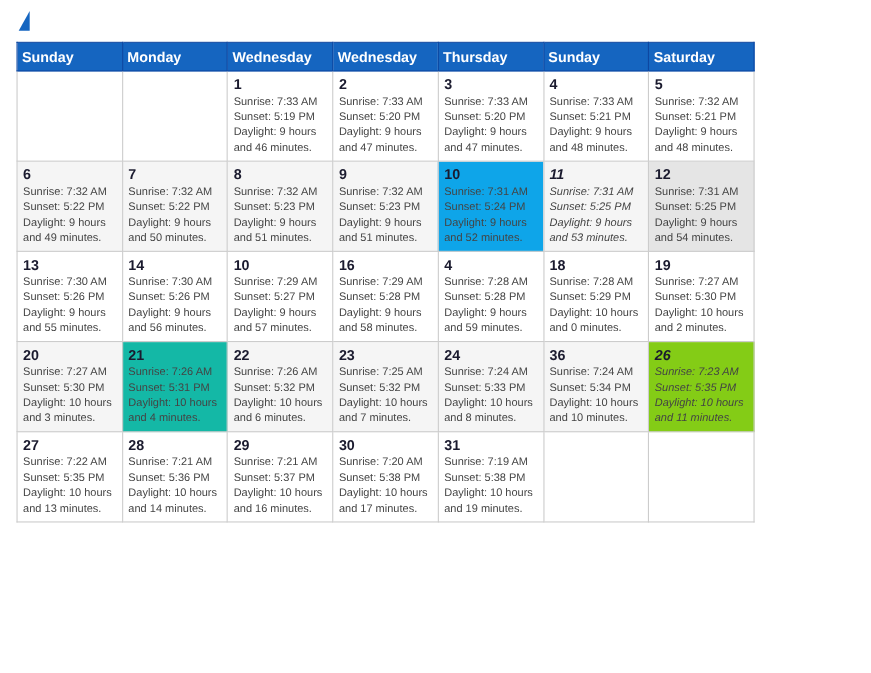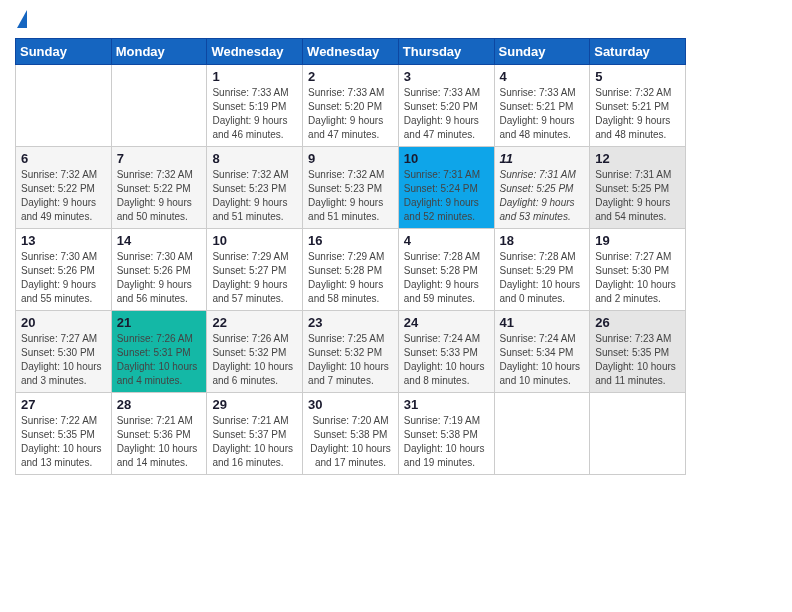--- a/index.html
+++ b/index.html
@@ -284,26 +284,26 @@
 Sunset: 5:32 PM
 Daylight: 10 hours and 7 minutes.</div>
           </td>
           <td style="background-color: rgb(245, 245, 245);">
             <span class="day-number">24</span>
             <div class="day-detail" style="white-space: pre-line;">Sunrise: 7:24 AM
 Sunset: 5:33 PM
 Daylight: 10 hours and 8 minutes.</div>
           </td>
           <td style="background-color: rgb(245, 245, 245);">
-            <span class="day-number">41</span>
+            <span class="day-number">36</span>
             <div class="day-detail" style="white-space: pre-line;">Sunrise: 7:24 AM
 Sunset: 5:34 PM
 Daylight: 10 hours and 10 minutes.</div>
           </td>
-          <td style="background-color: #e5e5e5;">
+          <td style="background-color: #84cc16; font-style: italic;">
             <span class="day-number">26</span>
             <div class="day-detail" style="white-space: pre-line;">Sunrise: 7:23 AM
 Sunset: 5:35 PM
 Daylight: 10 hours and 11 minutes.</div>
           </td>
         </tr>
         <tr>
           <td>
             <span class="day-number">27</span>
             <div class="day-detail" style="white-space: pre-line;">Sunrise: 7:22 AM
@@ -317,21 +317,21 @@
 Daylight: 10 hours and 14 minutes.</div>
           </td>
           <td>
             <span class="day-number">29</span>
             <div class="day-detail" style="white-space: pre-line;">Sunrise: 7:21 AM
 Sunset: 5:37 PM
 Daylight: 10 hours and 16 minutes.</div>
           </td>
           <td>
             <span class="day-number">30</span>
-            <div class="day-detail" style="white-space: pre-line; text-align: center;">Sunrise: 7:20 AM
+            <div class="day-detail" style="white-space: pre-line;">Sunrise: 7:20 AM
 Sunset: 5:38 PM
 Daylight: 10 hours and 17 minutes.</div>
           </td>
           <td>
             <span class="day-number">31</span>
             <div class="day-detail" style="white-space: pre-line;">Sunrise: 7:19 AM
 Sunset: 5:38 PM
 Daylight: 10 hours and 19 minutes.</div>
           </td>
           <td class="empty-cell"></td>

